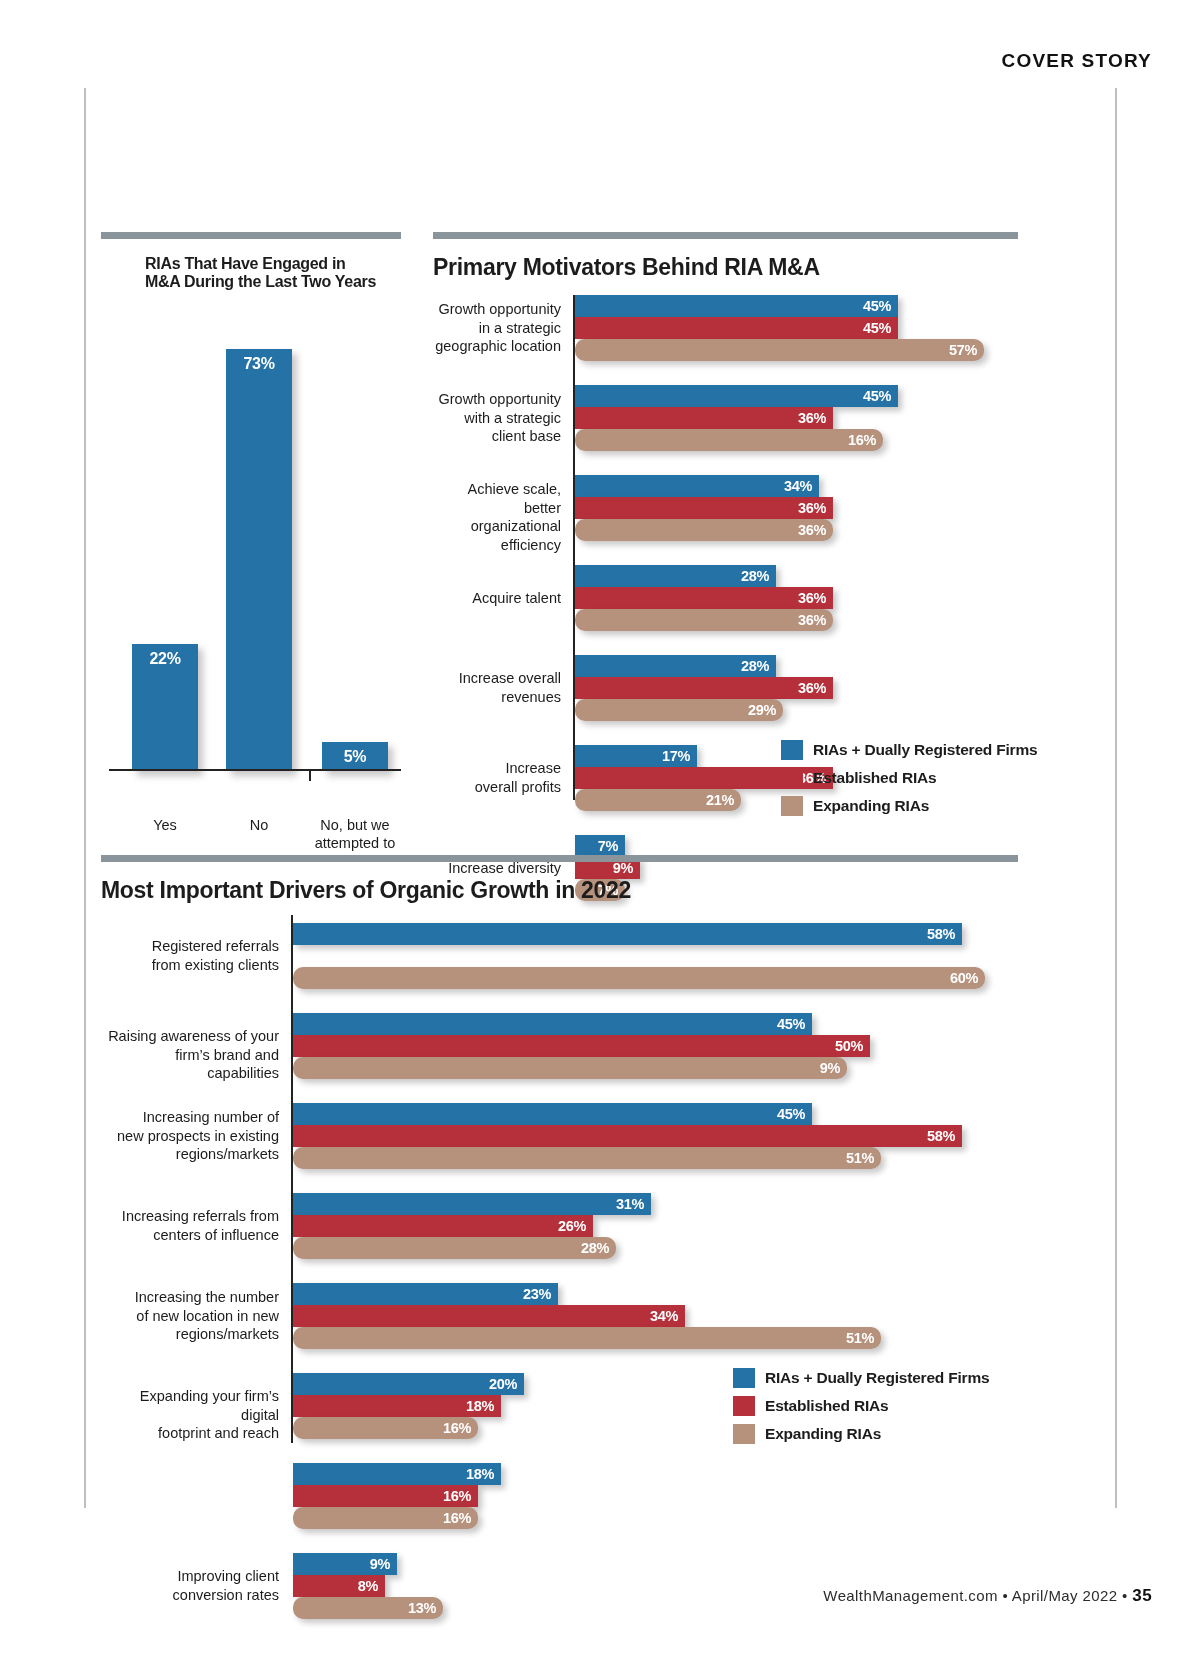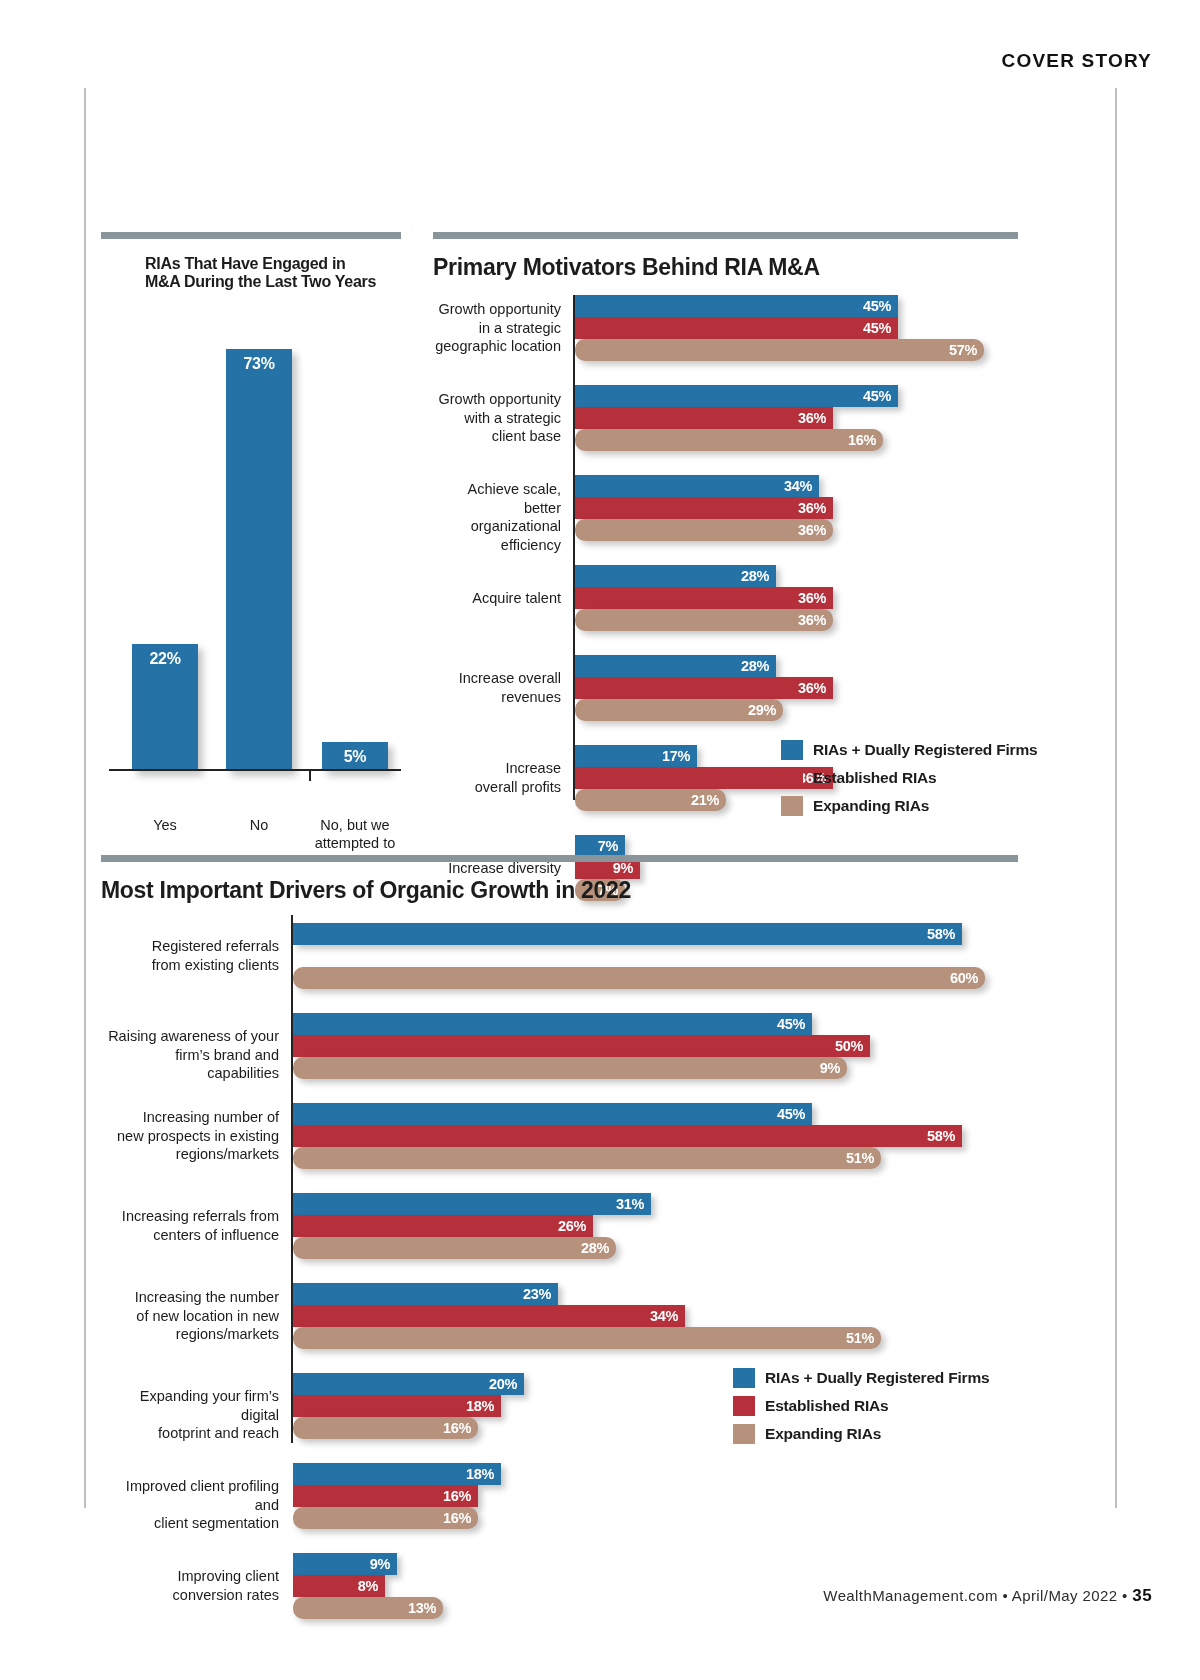--- a/index.html
+++ b/index.html
@@ -221,21 +221,21 @@
         <div class="hg-label" style="width: 128px; left: 0px; top: 14.4px;">
           <div>Increase</div>
           <div>overall profits</div>
         </div>
         <div class="hbar s0" style="left: 142px; top: 0px; width: 122px; height: 22px;">
           <span class="lbl">17%</span>
         </div>
         <div class="hbar s1" style="left: 142px; top: 22px; width: 258px; height: 22px;">
           <span class="lbl">36%</span>
         </div>
-        <div class="hbar s2" style="left: 142px; top: 44px; width: 151px; height: 22px;">
+        <div class="hbar s2" style="left: 142px; top: 44px; width: 151px; height: 22px; padding-left: 15px;">
           <span class="lbl">21%</span>
         </div>
       </div>
       <div class="hgroup" style="top: 540px; height: 66px;">
         <div class="hg-label" style="width: 128px; left: 0px; top: 23.7px;">
           <div>Increase diversity</div>
         </div>
         <div class="hbar s0" style="left: 142px; top: 0px; width: 50px; height: 22px;">
           <span class="lbl">7%</span>
         </div>
@@ -351,24 +351,20 @@
           <span class="lbl">20%</span>
         </div>
         <div class="hbar s1" style="left: 192px; top: 22px; width: 208px; height: 22px;">
           <span class="lbl">18%</span>
         </div>
         <div class="hbar s2" style="left: 192px; top: 44px; width: 185px; height: 22px;">
           <span class="lbl">16%</span>
         </div>
       </div>
       <div class="hgroup" style="top: 548px; height: 66px;">
-        <div class="hg-label" style="width: 178px; left: 0px; top: 14.4px;">
-          <div>Improved client profiling and</div>
-          <div>client segmentation</div>
-        </div>
         <div class="hbar s0" style="left: 192px; top: 0px; width: 208px; height: 22px;">
           <span class="lbl">18%</span>
         </div>
         <div class="hbar s1" style="left: 192px; top: 22px; width: 185px; height: 22px;">
           <span class="lbl">16%</span>
         </div>
         <div class="hbar s2" style="left: 192px; top: 44px; width: 185px; height: 22px;">
           <span class="lbl">16%</span>
         </div>
       </div>

